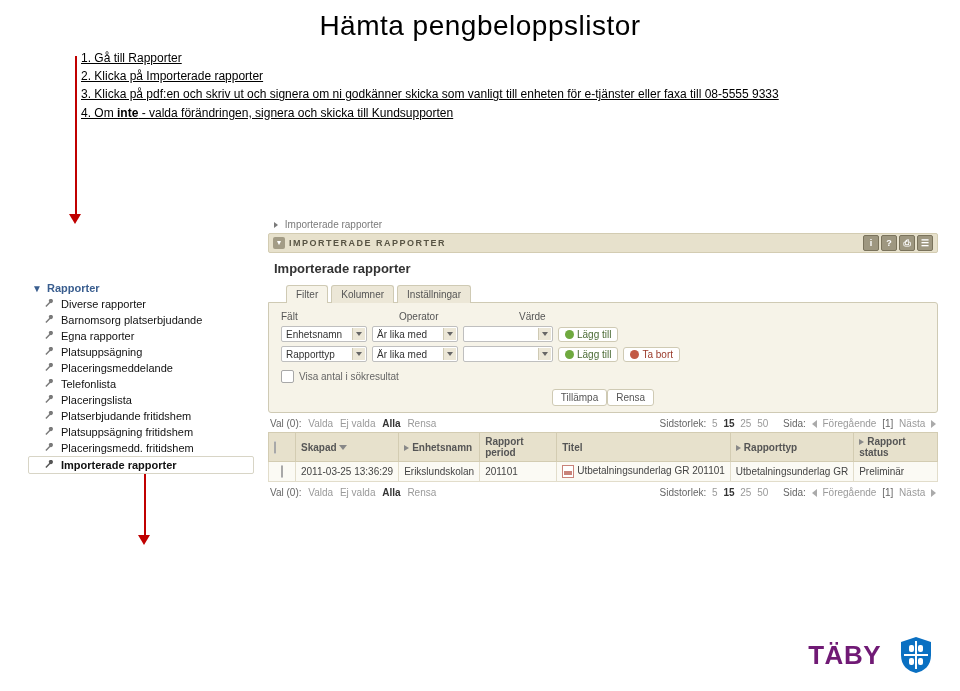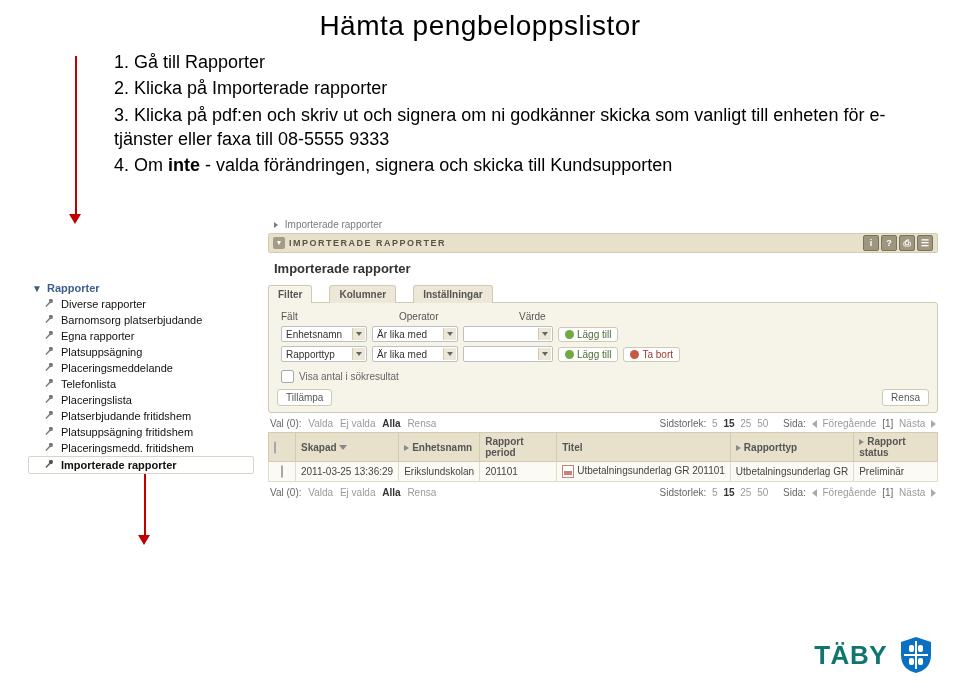--- a/index.html
+++ b/index.html
@@ -15,24 +15,25 @@
 
   .slide-title {
     font-size: 28px;
     font-weight: normal;
     text-align: center;
     margin: 10px 0 8px 0;
     letter-spacing: 0.5px;
   }
 
   .instructions {
-    font-size: 18px;
-    margin-left: 114px;
+    font-size: 12px;
+    margin-left: 81px;
     margin-right: 60px;
     line-height: 1.35;
+    text-decoration: underline;
   }
   .instructions div { margin: 2px 0; }
   .instructions b { font-weight: bold; }
 
   
   .sidebar {
     position: absolute;
     left: 28px;
     top: 238px;
     width: 226px;
@@ -150,26 +151,25 @@
 
   .panel-title {
     font-weight: bold;
     font-size: 13px;
     color: #333;
     margin: 8px 0 8px 6px;
   }
 
   .tabs {
     display: flex;
-    gap: 17px;
-    margin-left: 0;
+    gap: 3px;
+    margin-left: 18px;
     position: relative;
     top: 1px;
     z-index: 2;
-    font-weight: bold;
   }
   .tab {
     border: 1px solid #cfcab4;
     border-bottom: none;
     border-radius: 3px 3px 0 0;
     background: #ece7d7;
     padding: 3px 9px;
     font-size: 10px;
     color: #555;
   }
@@ -254,21 +254,21 @@
 
   .checkbox-row {
     display: flex; align-items: center; gap: 5px;
     font-size: 10px; color: #666;
     padding: 4px 0 0 4px;
   }
   .cbox { width: 11px; height: 11px; background: #fff; border: 1px solid #a8a8a8; border-radius: 2px; }
 
   .action-row {
     display: flex;
-    justify-content: space-between;
+    justify-content: center;
     padding: 6px 0 0 0;
   }
   .btn {
     background: #fff;
     border: 1px solid #cfcab4;
     border-radius: 3px;
     padding: 2px 8px;
     font-size: 10px;
     color: #555;
   }
@@ -358,22 +358,22 @@
     background: #c9837a;
   }
 
   
   .logo {
     position: absolute;
     right: 24px;
     bottom: 16px;
     display: flex;
     align-items: center;
-    gap: 9px;
-    color: #0f766e;
+    gap: 15px;
+    color: #701a75;
     font-family: Arial, sans-serif;
   }
   .logo-text {
     font-size: 26px;
     font-weight: bold;
     letter-spacing: 0.5px;
   }
   .logo-mark svg { width: 40px; height: 40px; display: block; }
 </style>
 </head>

